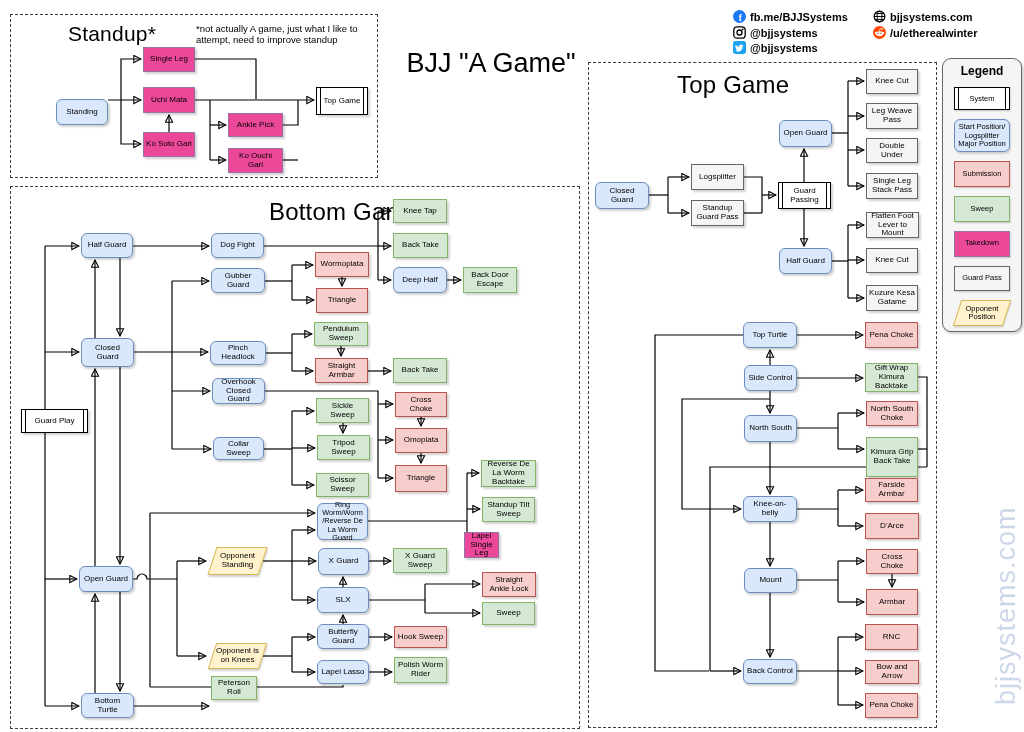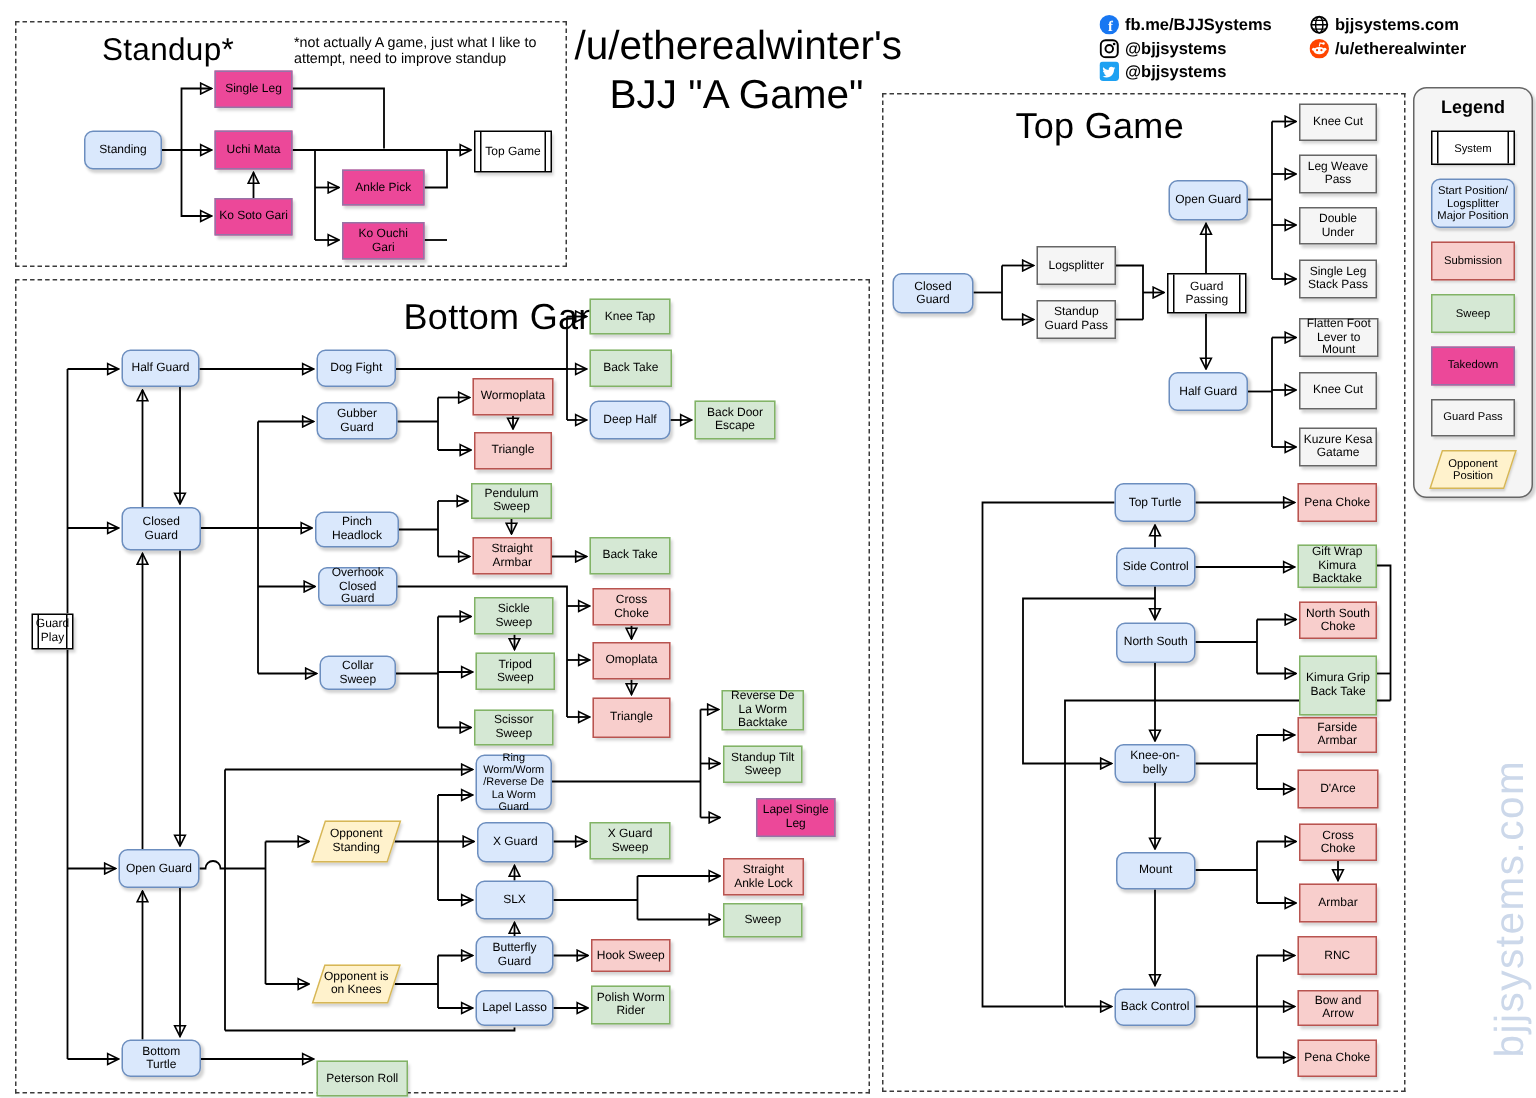--- a/index.html
+++ b/index.html
@@ -193,21 +193,20 @@
   </svg>
 
   <div class="watermark">bjjsystems.com</div>
 
   <div class="sect" style="left:10px;top:14px;width:368px;height:164px"></div>
   <div class="sect" style="left:10px;top:186px;width:570px;height:543px"></div>
   <div class="sect" style="left:588px;top:62px;width:349px;height:666px"></div>
 
   <div class="sect-title" style="left:21px;top:22px">Standup*</div>
   <div class="note" style="left:196px;top:23px">*not actually A game, just what I like to attempt, need to improve standup</div>
-  <div class="big-title" style="left:383px;top:15px;width:216px">/u/etherealwinter's</div>
   <div class="big-title" style="left:383px;top:48px;width:216px">BJJ "A Game"</div>
   <div class="sect-title" style="left:222px;top:198px;font-size:24px">Bottom Game</div>
   <div class="sect-title" style="left:630px;top:71px;font-size:24px">Top Game</div>
 
   <div class="social" style="left:733px;top:10px">
     <svg viewBox="0 0 16 16">
         <circle cx="8" cy="8" r="8" fill="#1877f2"></circle>
         <text x="9" y="13" font-size="12" fill="#fff" text-anchor="middle" font-family="Liberation Serif, serif" font-weight="bold">f</text>
       </svg>
     <span>fb.me/BJJSystems</span>
@@ -243,29 +242,29 @@
         <circle cx="3.4" cy="8.4" r="1.3" fill="#fff"></circle>
         <circle cx="12.6" cy="8.4" r="1.3" fill="#fff"></circle>
         <circle cx="6.2" cy="9.2" r=".9" fill="#ff4500"></circle>
         <circle cx="9.8" cy="9.2" r=".9" fill="#ff4500"></circle>
         <path d="M8,6 L8.7,3.2 L11.2,3.8" stroke="#fff" stroke-width=".9" fill="none"></path>
         <circle cx="11.5" cy="3.7" r="1" fill="#fff"></circle>
       </svg>
     <span>/u/etherealwinter</span>
   </div>
 
-  <div class="nd c-blue" style="left:56px;top:87px;width:52px;height:26px">Standing</div>
+  <div class="nd c-blue" style="left:56px;top:99px;width:52px;height:26px">Standing</div>
   <div class="nd c-purple" style="left:143px;top:47px;width:52px;height:25px">Single Leg</div>
   <div class="nd c-purple" style="left:143px;top:87px;width:52px;height:26px">Uchi Mata</div>
   <div class="nd c-purple" style="left:143px;top:132px;width:52px;height:25px">Ko Soto Gari</div>
   <div class="nd c-purple" style="left:228px;top:113px;width:55px;height:24px">Ankle Pick</div>
   <div class="nd c-purple" style="left:228px;top:148px;width:55px;height:25px">Ko Ouchi Gari</div>
   <div class="nd c-sys" style="left:316px;top:87px;width:52px;height:28px">Top Game</div>
 
-  <div class="nd c-sys" style="left:21px;top:409px;width:28px;height:24px">Guard Play</div>
+  <div class="nd c-sys" style="left:21px;top:409px;width:67px;height:24px">Guard Play</div>
   <div class="nd c-blue" style="left:81px;top:233px;width:52px;height:25px">Half Guard</div>
   <div class="nd c-blue" style="left:81px;top:338px;width:53px;height:29px">Closed Guard</div>
   <div class="nd c-blue" style="left:79px;top:566px;width:54px;height:26px">Open Guard</div>
   <div class="nd c-blue" style="left:81px;top:693px;width:53px;height:25px">Bottom Turtle</div>
   <div class="nd c-blue" style="left:211px;top:233px;width:53px;height:25px">Dog Fight</div>
   <div class="nd c-blue" style="left:211px;top:268px;width:54px;height:25px">Gubber Guard</div>
   <div class="nd c-blue" style="left:210px;top:341px;width:56px;height:24px">Pinch Headlock</div>
   <div class="nd c-blue" style="left:212px;top:378px;width:53px;height:26px">Overhook Closed Guard</div>
   <div class="nd c-blue" style="left:213px;top:437px;width:51px;height:23px">Collar Sweep</div>
   <div class="nd c-para" style="left:212px;top:547px;width:51px;height:28px">
@@ -290,26 +289,26 @@
   <div class="nd c-red" style="left:395px;top:428px;width:52px;height:25px">Omoplata</div>
   <div class="nd c-red" style="left:395px;top:465px;width:52px;height:27px">Triangle</div>
   <div class="nd c-blue" style="left:317px;top:503px;width:51px;height:37px;font-size:7.3px">Ring Worm/Worm /Reverse De La Worm Guard</div>
   <div class="nd c-blue" style="left:318px;top:548px;width:51px;height:27px">X Guard</div>
   <div class="nd c-blue" style="left:317px;top:587px;width:52px;height:26px">SLX</div>
   <div class="nd c-blue" style="left:317px;top:624px;width:52px;height:25px">Butterfly Guard</div>
   <div class="nd c-blue" style="left:317px;top:660px;width:52px;height:24px">Lapel Lasso</div>
   <div class="nd c-green" style="left:393px;top:548px;width:54px;height:25px">X Guard Sweep</div>
   <div class="nd c-green" style="left:481px;top:460px;width:55px;height:27px">Reverse De La Worm Backtake</div>
   <div class="nd c-green" style="left:482px;top:497px;width:53px;height:25px">Standup Tilt Sweep</div>
-  <div class="nd c-purple" style="left:504px;top:532px;width:53px;height:26px">Lapel Single Leg</div>
+  <div class="nd c-purple" style="left:464px;top:532px;width:35px;height:26px">Lapel Single Leg</div>
   <div class="nd c-red" style="left:482px;top:572px;width:54px;height:25px">Straight Ankle Lock</div>
   <div class="nd c-green" style="left:482px;top:602px;width:53px;height:23px">Sweep</div>
   <div class="nd c-red" style="left:394px;top:626px;width:53px;height:22px">Hook Sweep</div>
   <div class="nd c-green" style="left:394px;top:657px;width:53px;height:26px">Polish Worm Rider</div>
-  <div class="nd c-green" style="left:211px;top:707px;width:61px;height:24px">Peterson Roll</div>
+  <div class="nd c-green" style="left:211px;top:676px;width:46px;height:24px">Peterson Roll</div>
 
   <div class="nd c-blue" style="left:595px;top:182px;width:54px;height:27px">Closed Guard</div>
   <div class="nd c-gray" style="left:691px;top:164px;width:53px;height:26px">Logsplitter</div>
   <div class="nd c-gray" style="left:691px;top:200px;width:53px;height:26px">Standup Guard Pass</div>
   <div class="nd c-sys" style="left:778px;top:182px;width:53px;height:27px">Guard Passing</div>
   <div class="nd c-blue" style="left:779px;top:120px;width:53px;height:27px">Open Guard</div>
   <div class="nd c-blue" style="left:779px;top:248px;width:53px;height:26px">Half Guard</div>
   <div class="nd c-gray" style="left:866px;top:69px;width:52px;height:25px">Knee Cut</div>
   <div class="nd c-gray" style="left:866px;top:103px;width:52px;height:26px">Leg Weave Pass</div>
   <div class="nd c-gray" style="left:866px;top:138px;width:52px;height:25px">Double Under</div>

